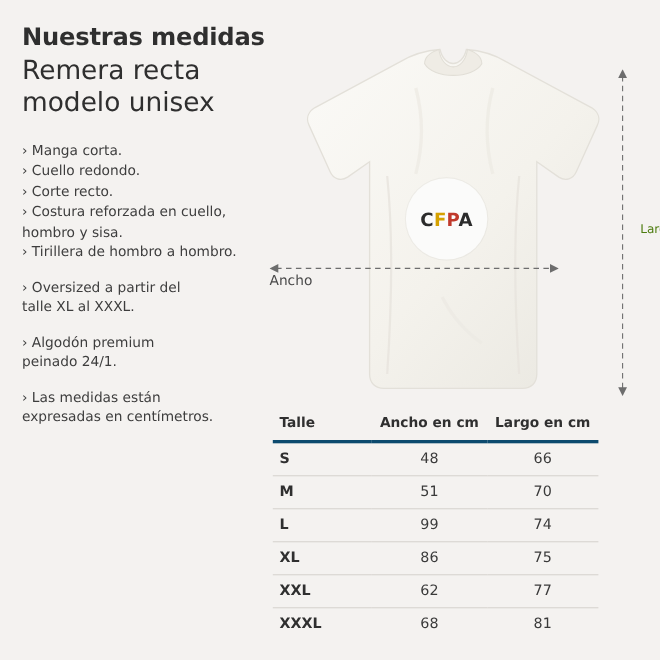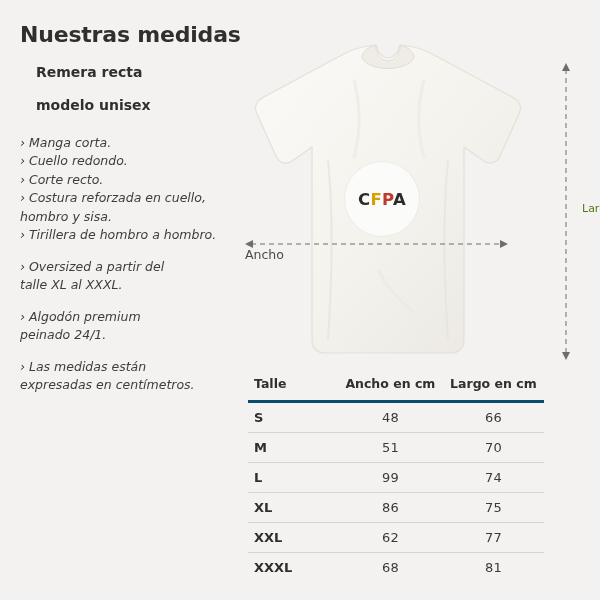--- a/index.html
+++ b/index.html
@@ -31,46 +31,45 @@
   }
   .title-main {
     font-size: 22px;
     font-weight: bold;
     color: #2f2f2f;
     letter-spacing: -0.2px;
     line-height: 1.18;
     margin: 0 0 2px 0;
   }
   .title-sub {
-    font-size: 14px;
-    font-weight: bold;
+    font-size: 24px;
+    font-weight: normal;
     color: #2f2f2f;
     line-height: 1.2;
-    margin: 16px;
+    margin: 0;
   }
 
   .bullets {
     margin-top: 20px;
   }
   .bullet-group {
     margin-bottom: 13px;
-    font-style: italic;
   }
   .bullet {
     font-size: 12.5px;
     line-height: 1.48;
     color: #3d3d3d;
     margin: 0;
     white-space: pre-line;
   }
 
   
   .shirt-wrap {
     position: absolute;
-    left: 228px;
+    left: 252px;
     top: 40px;
     width: 320px;
     height: 330px;
   }
   .shirt-svg {
     display: block;
   }
   .logo-circle {
     position: absolute;
     left: 117px;

